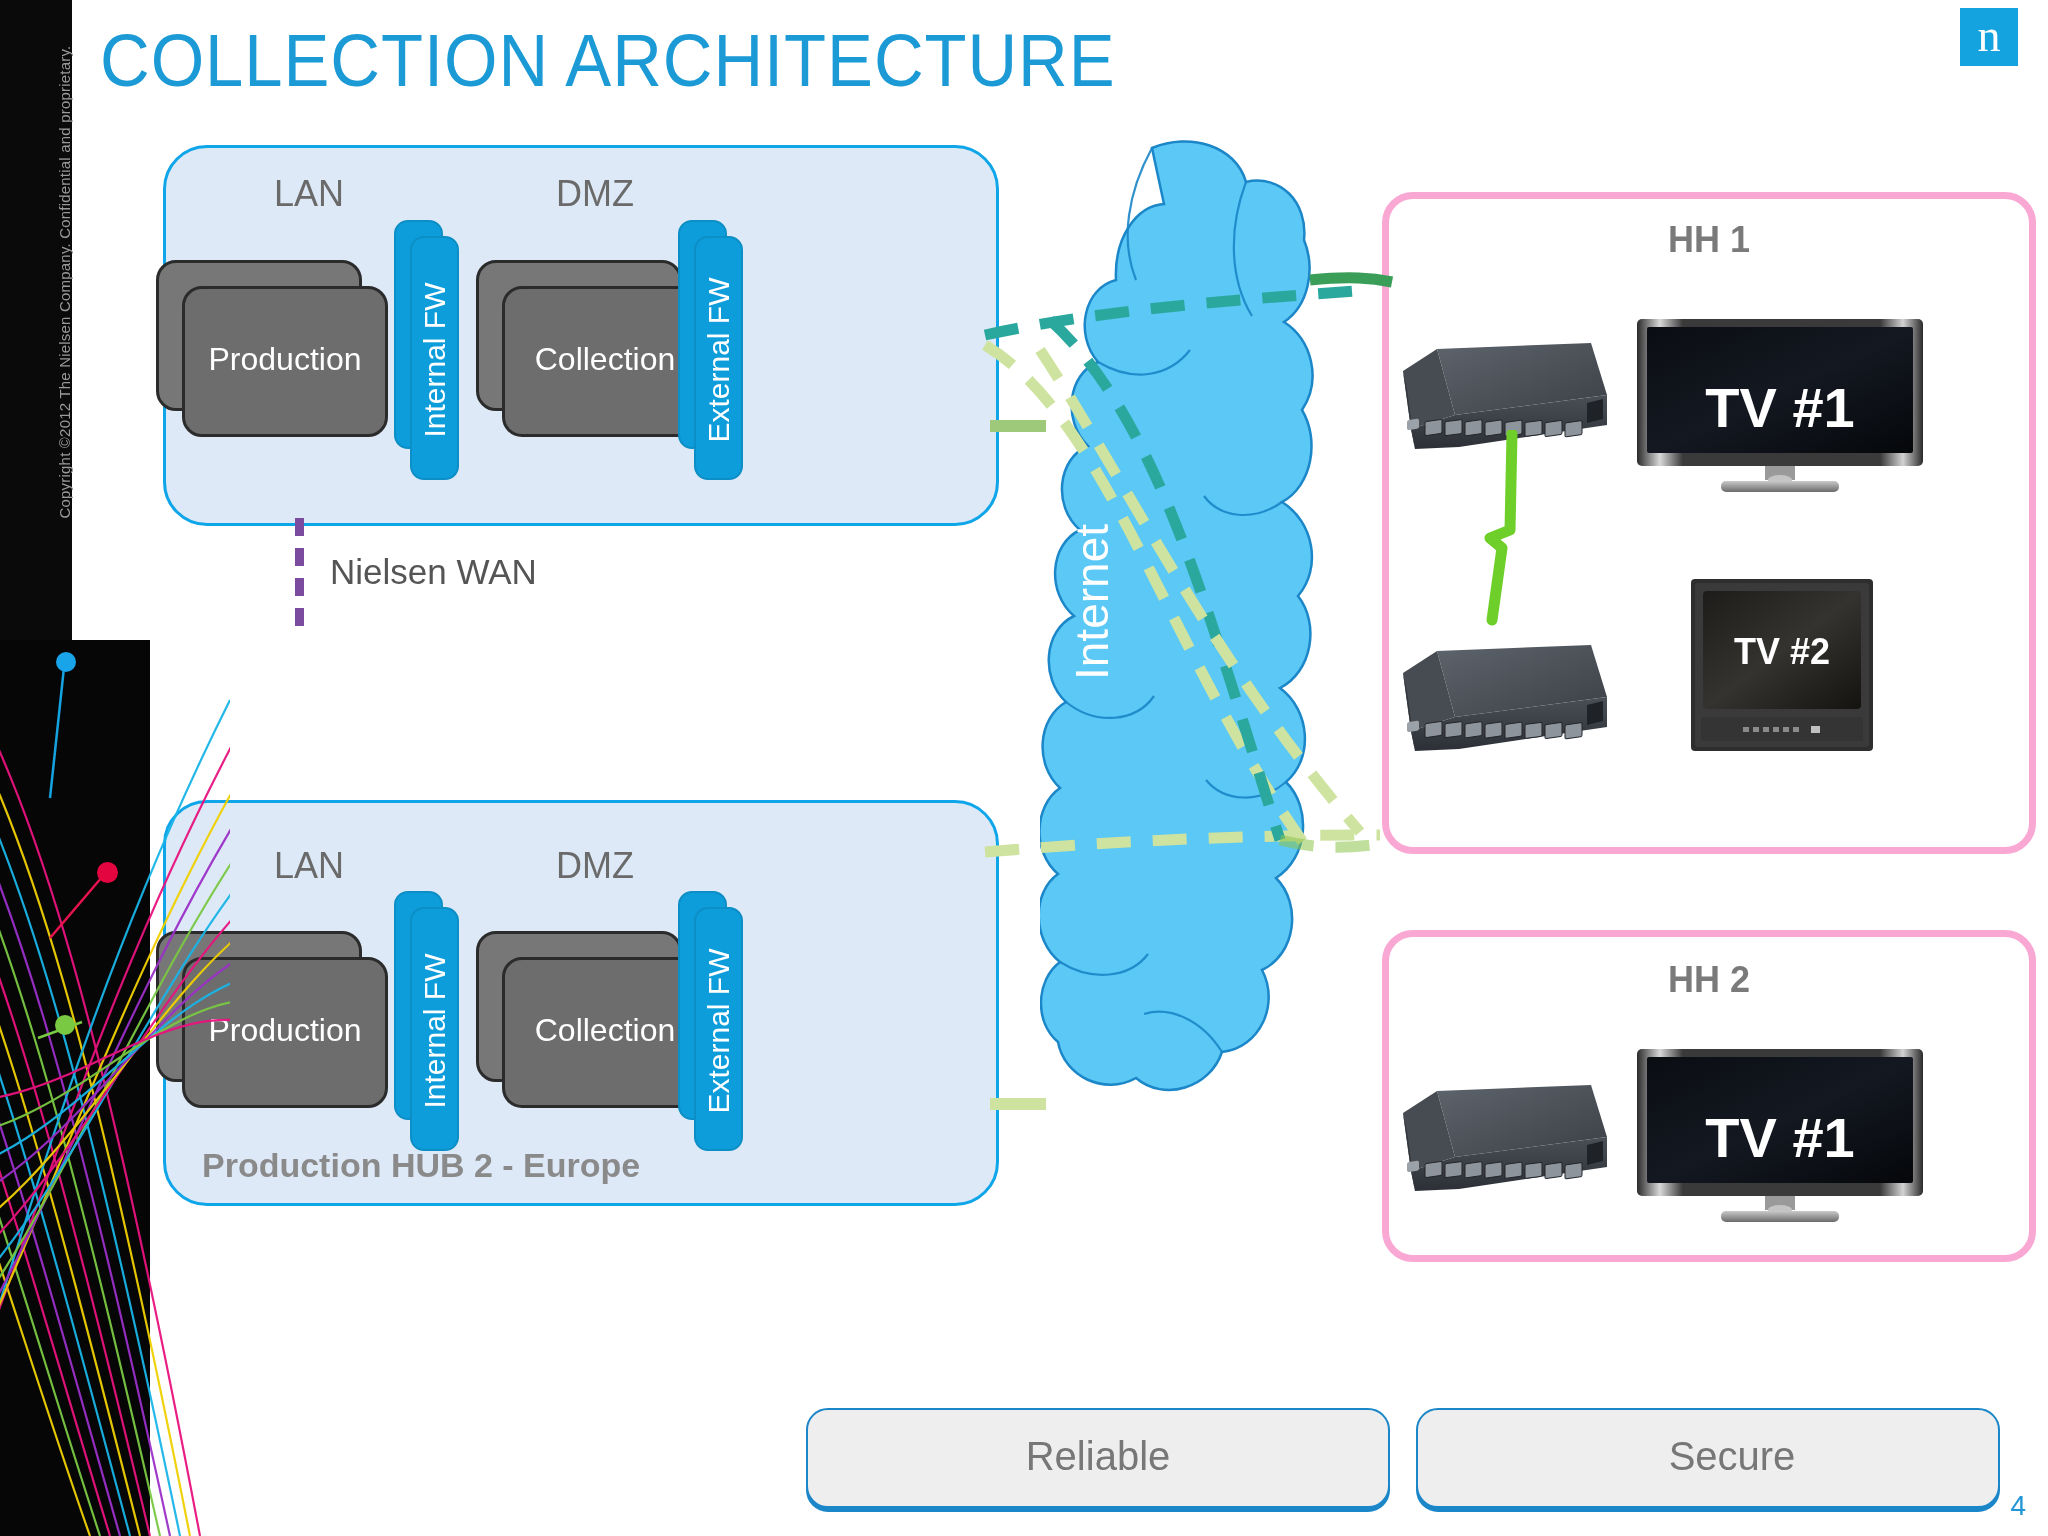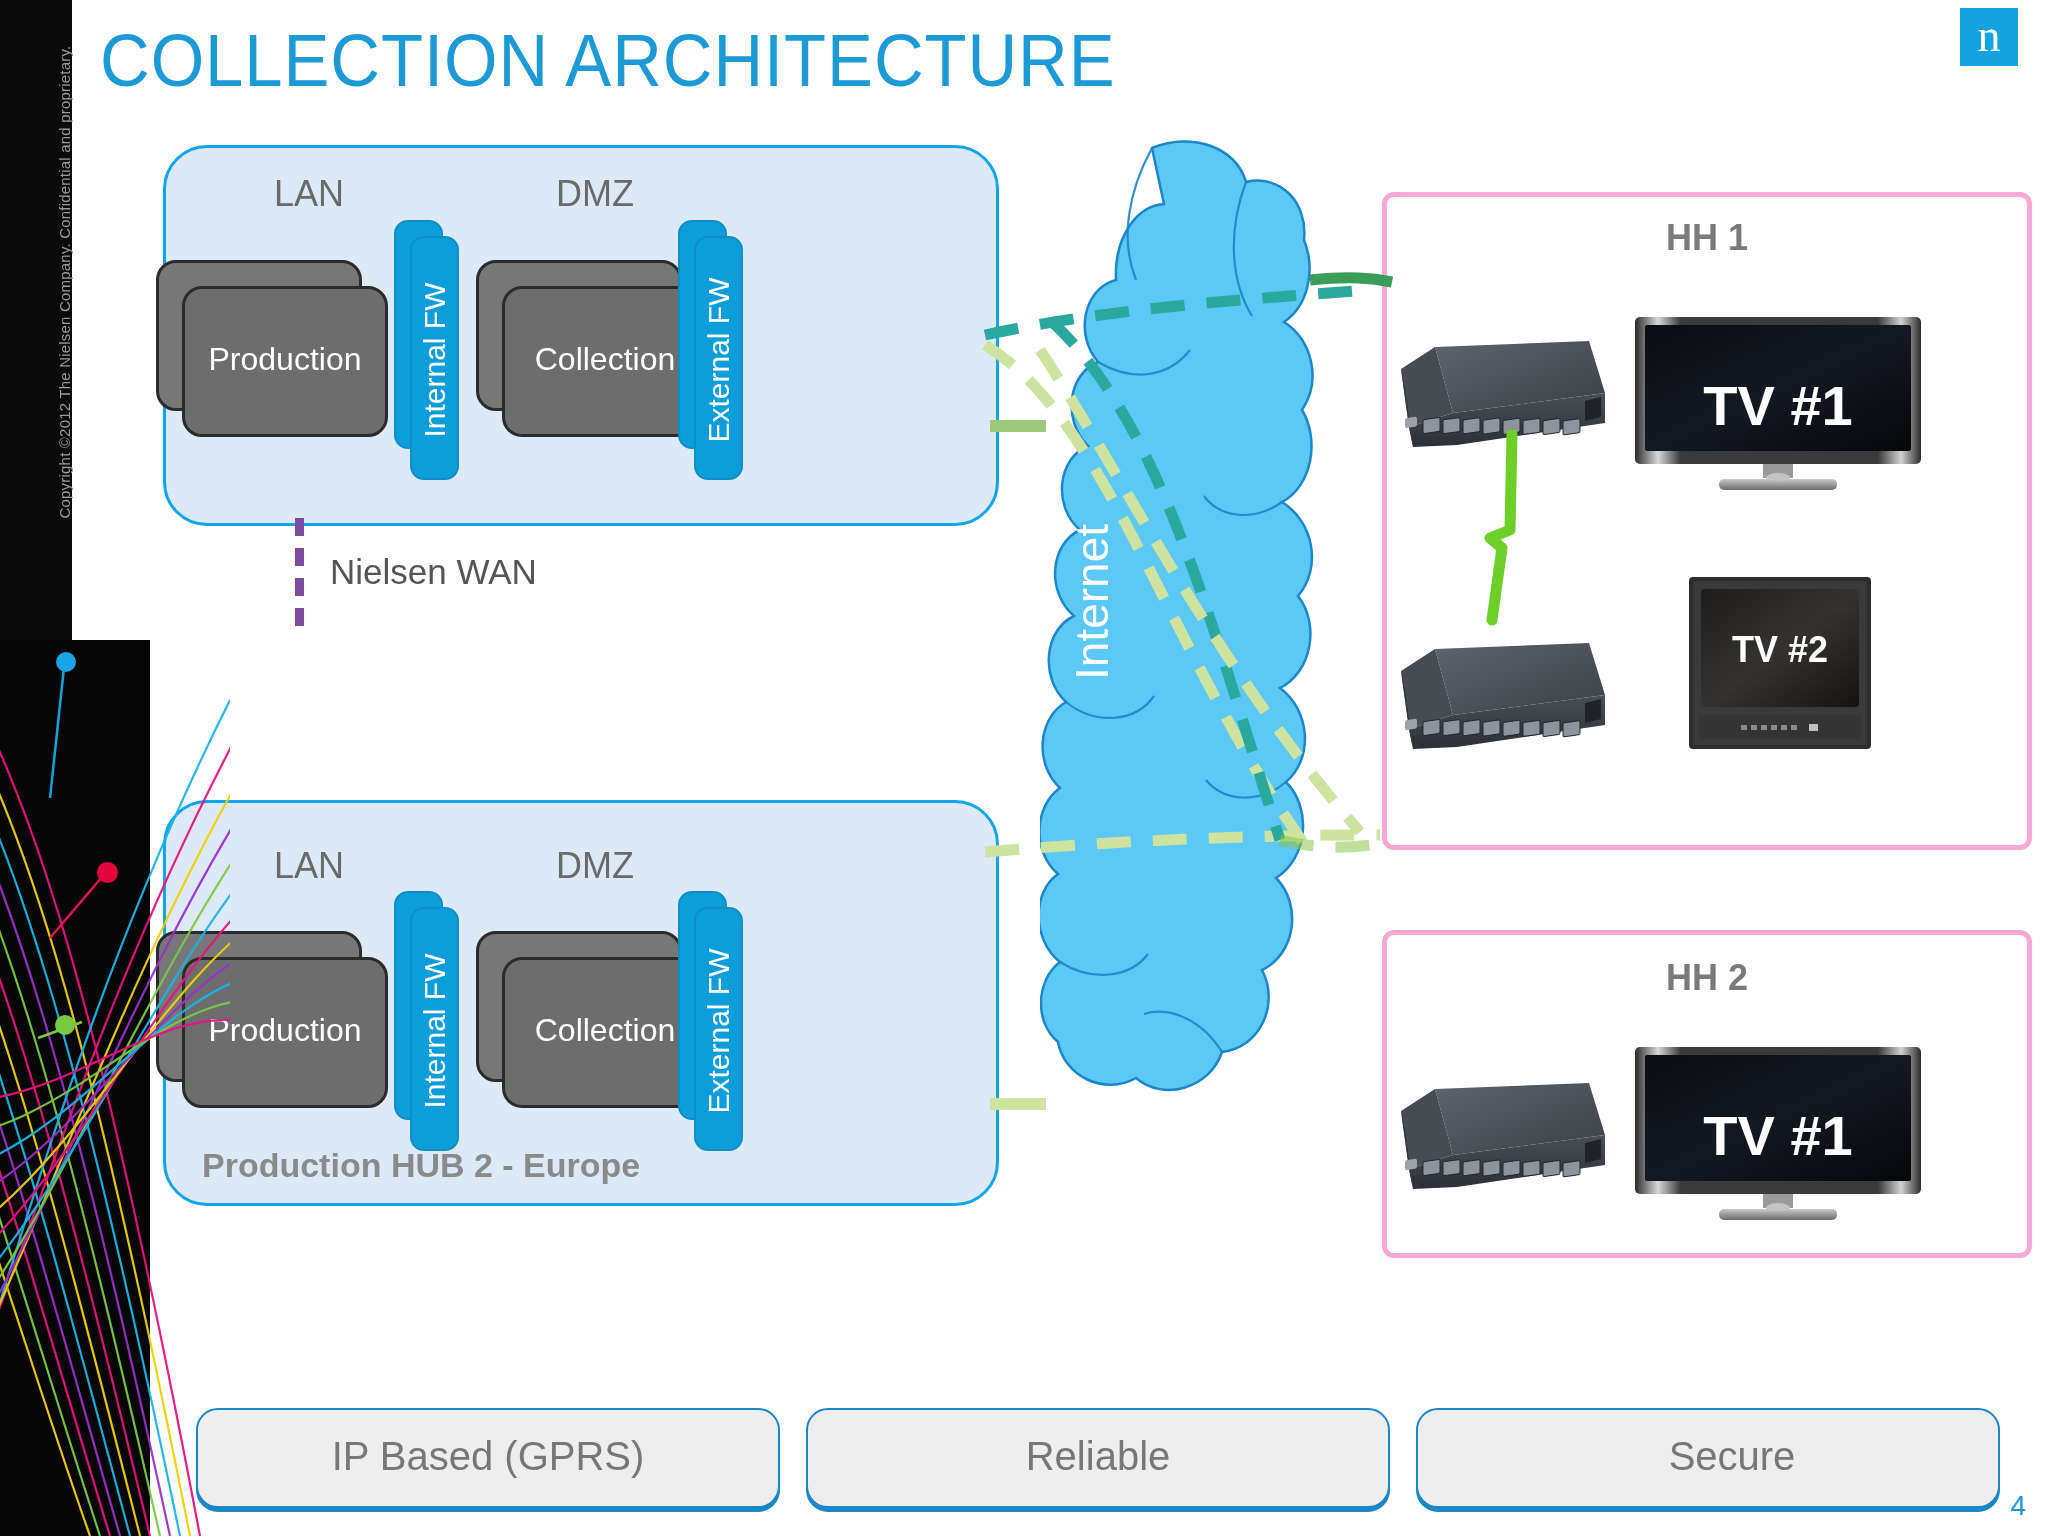--- a/index.html
+++ b/index.html
@@ -66,21 +66,21 @@
 
   
   .cloud{position:absolute;left:1040px;top:130px;width:280px;height:1180px;z-index:4;}
   .cloud-text{
     position:absolute;left:1065px;top:680px;color:#ffffff;font-size:46px;
     transform:rotate(-90deg);transform-origin:left top;z-index:6;white-space:nowrap;
   }
 
   
   .hh{
-    position:absolute;background:#ffffff;border:5px solid #f9a8d4;border-radius:12px;
+    position:absolute;background:#ffffff;border:7px solid #f9a8d4;border-radius:31px;
   }
   .hh-label{position:absolute;font-size:36px;font-weight:bold;color:#7a7a7a;width:100%;text-align:center;}
 
   
   .switch{position:absolute;}
   
   .tv{position:absolute;}
   .tv-label{position:absolute;color:#fff;font-weight:bold;font-size:56px;width:100%;text-align:center;z-index:3;}
 
   
@@ -415,23 +415,20 @@
         <rect x="0" y="0" width="286" height="147" rx="5" fill="url(#bez1)"></rect>
         <rect x="10" y="8" width="266" height="126" rx="2" fill="url(#scr1)"></rect>
         <rect x="128" y="147" width="30" height="14" fill="#9a9a9a"></rect>
         <ellipse cx="143" cy="161" rx="12" ry="5" fill="#c4c4c4"></ellipse>
         <rect x="84" y="162" width="118" height="11" rx="5" fill="url(#stand1)"></rect>
       </svg>
       <div class="tv-label" style="top:56px;">TV #1</div>
     </div>
   </div>
 
-  <div class="pill" style="left:196px;top:1408px;width:580px;height:96px;">
-    <span style="margin-top:26px;">IP Based (GPRS)</span>
-  </div>
   <div class="pill" style="left:806px;top:1408px;width:580px;height:96px;">
     <span style="margin-top:26px;">Reliable</span>
   </div>
   <div class="pill" style="left:1416px;top:1408px;width:580px;height:96px;">
     <span style="margin-top:26px;padding-left:48px;">Secure</span>
   </div>
 
   <div class="pagenum">4</div>
 
 </div>

